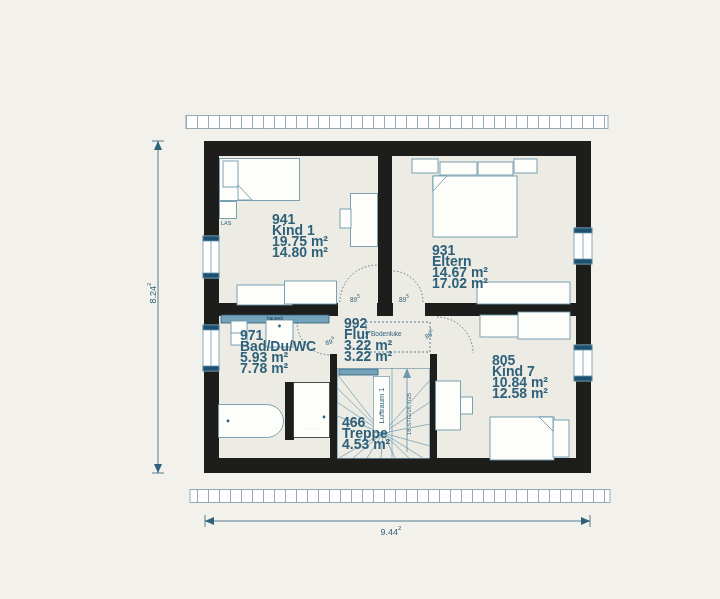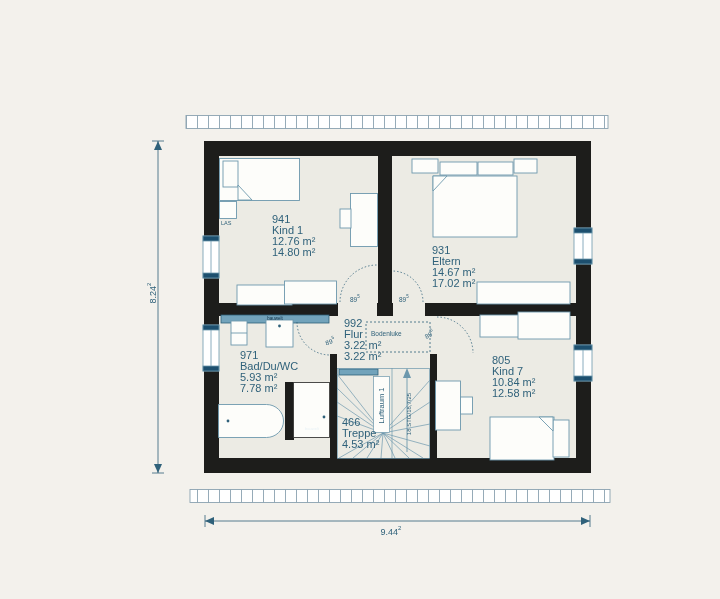--- a/index.html
+++ b/index.html
@@ -3,22 +3,22 @@
 <meta charset="utf-8">
 <style>
   html,body{margin:0;padding:0}
   body{
     width:720px;height:599px;position:relative;overflow:hidden;
     background:#f3f1ec;
     font-family:"Liberation Sans",sans-serif;
   }
   #plan-svg{position:absolute;left:0;top:0}
   .lbl{
-    position:absolute;color:#2f617a;font-size:11px;line-height:11px;
-    white-space:nowrap;letter-spacing:0;
+    position:absolute;color:#2f617a;font-size:14px;line-height:11px;
+    white-space:nowrap;letter-spacing:0;font-weight:bold;
   }
   .door-lbl{position:absolute;color:#2f617a;font-size:6.5px;line-height:7px;white-space:nowrap}
   .door-lbl sup{font-size:4.5px;position:relative;top:-1px}
   .tiny{position:absolute;color:#2f617a;font-size:5.5px;line-height:6px;white-space:nowrap}
   .bodenluke{position:absolute;color:#2f617a;font-size:6.5px;line-height:7px;white-space:nowrap}
   .rot{transform:rotate(-90deg)}
   .dim-lbl{
     position:absolute;color:#2f617a;font-size:9px;line-height:12px;
     text-align:center;white-space:nowrap;
   }
@@ -183,39 +183,39 @@
       <path d="M205,515 V527 M590,515 V527" fill="none"></path>
       <polygon points="205,521 214,517 214,525" stroke="none"></polygon>
       <polygon points="590,521 581,517 581,525" stroke="none"></polygon>
     </g>
   </g>
 </svg>
 
 <div class="lbl" style="left:272px;top:214px">
   <div>941</div>
   <div>Kind 1</div>
-  <div>12.76 m²</div>
+  <div>19.75 m²</div>
   <div>14.80 m²</div>
 </div>
 
 <div class="lbl" style="left:432px;top:245px">
   <div>931</div>
   <div>Eltern</div>
   <div>14.67 m²</div>
   <div>17.02 m²</div>
 </div>
 
 <div class="lbl" style="left:344px;top:318px">
   <div>992</div>
   <div>Flur</div>
   <div>3.22 m²</div>
   <div>3.22 m²</div>
 </div>
 
-<div class="lbl" style="left:240px;top:350px">
+<div class="lbl" style="left:240px;top:330px">
   <div>971</div>
   <div>Bad/Du/WC</div>
   <div>5.93 m²</div>
   <div>7.78 m²</div>
 </div>
 
 <div class="lbl" style="left:492px;top:355px">
   <div>805</div>
   <div>Kind 7</div>
   <div>10.84 m²</div>

